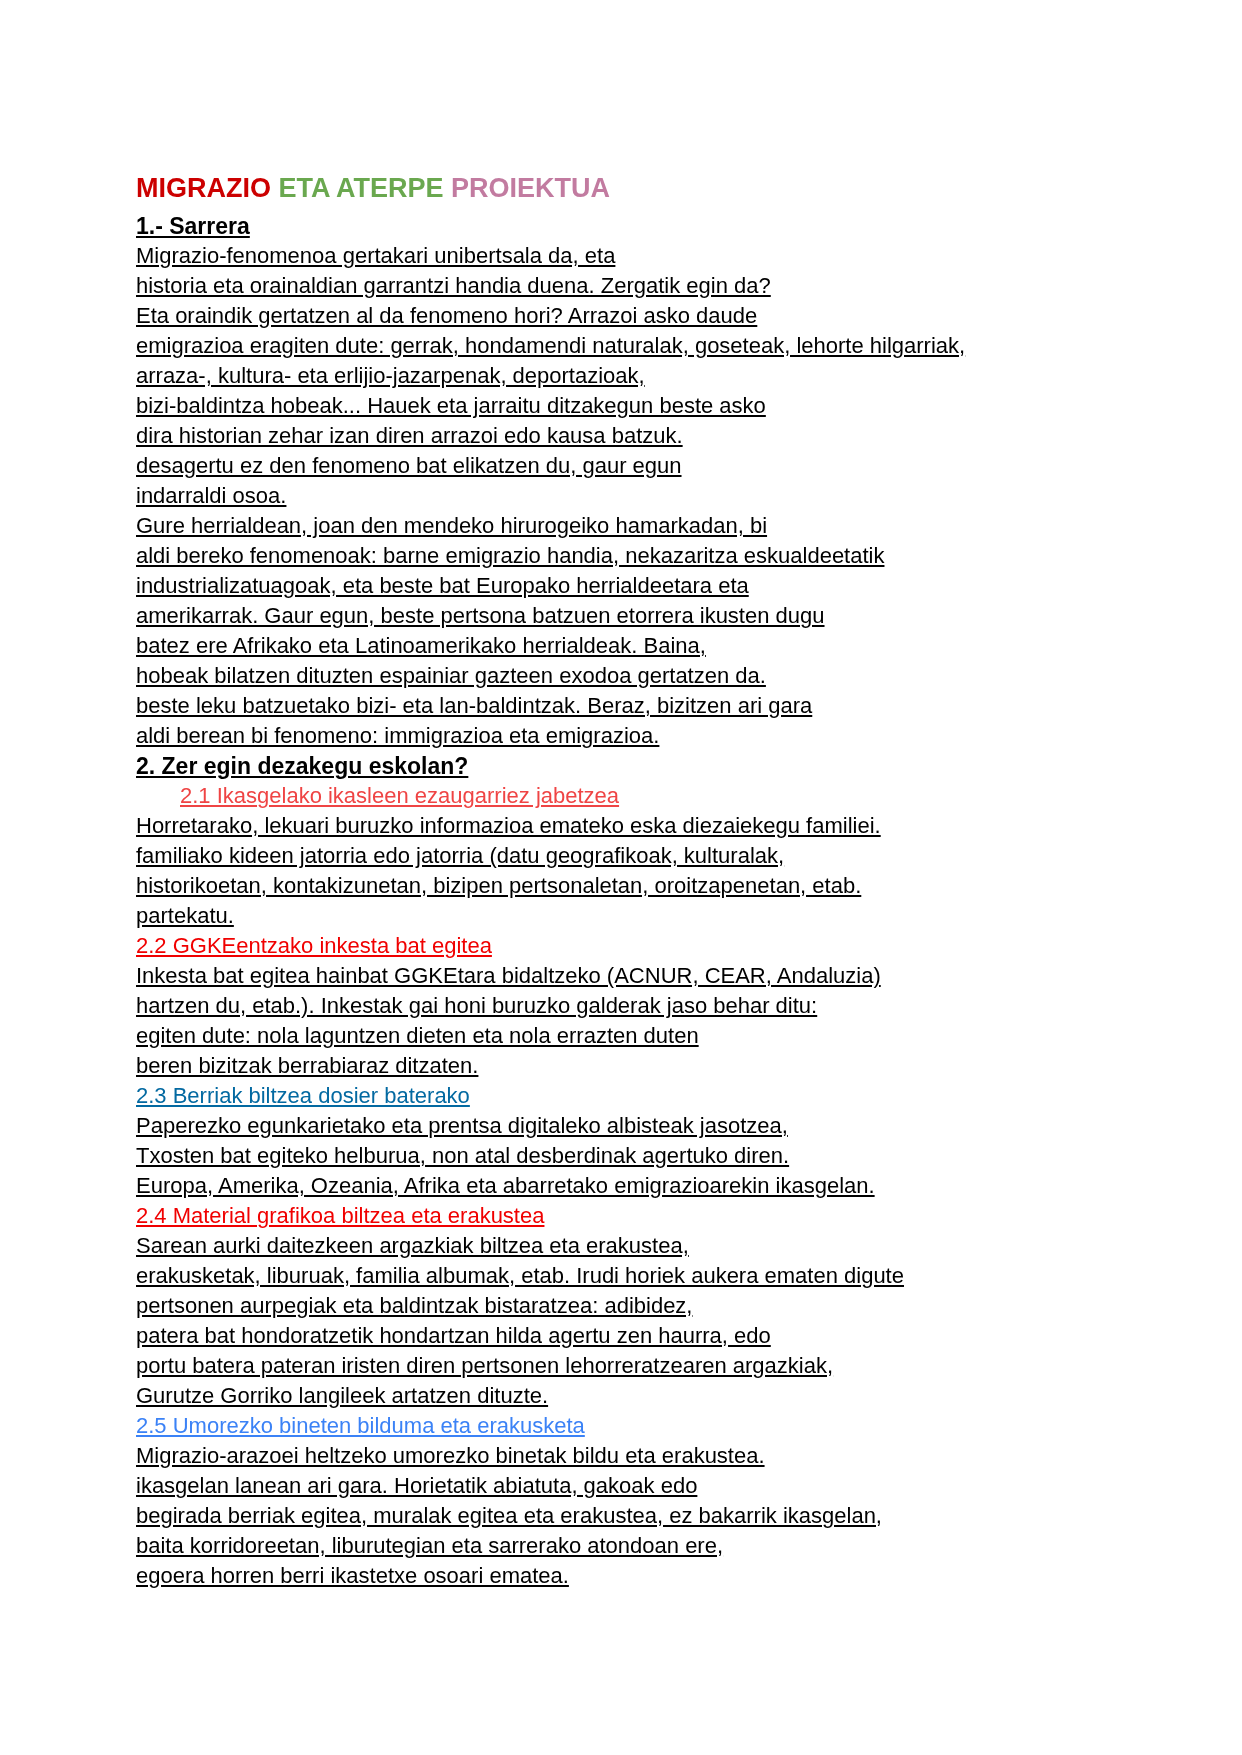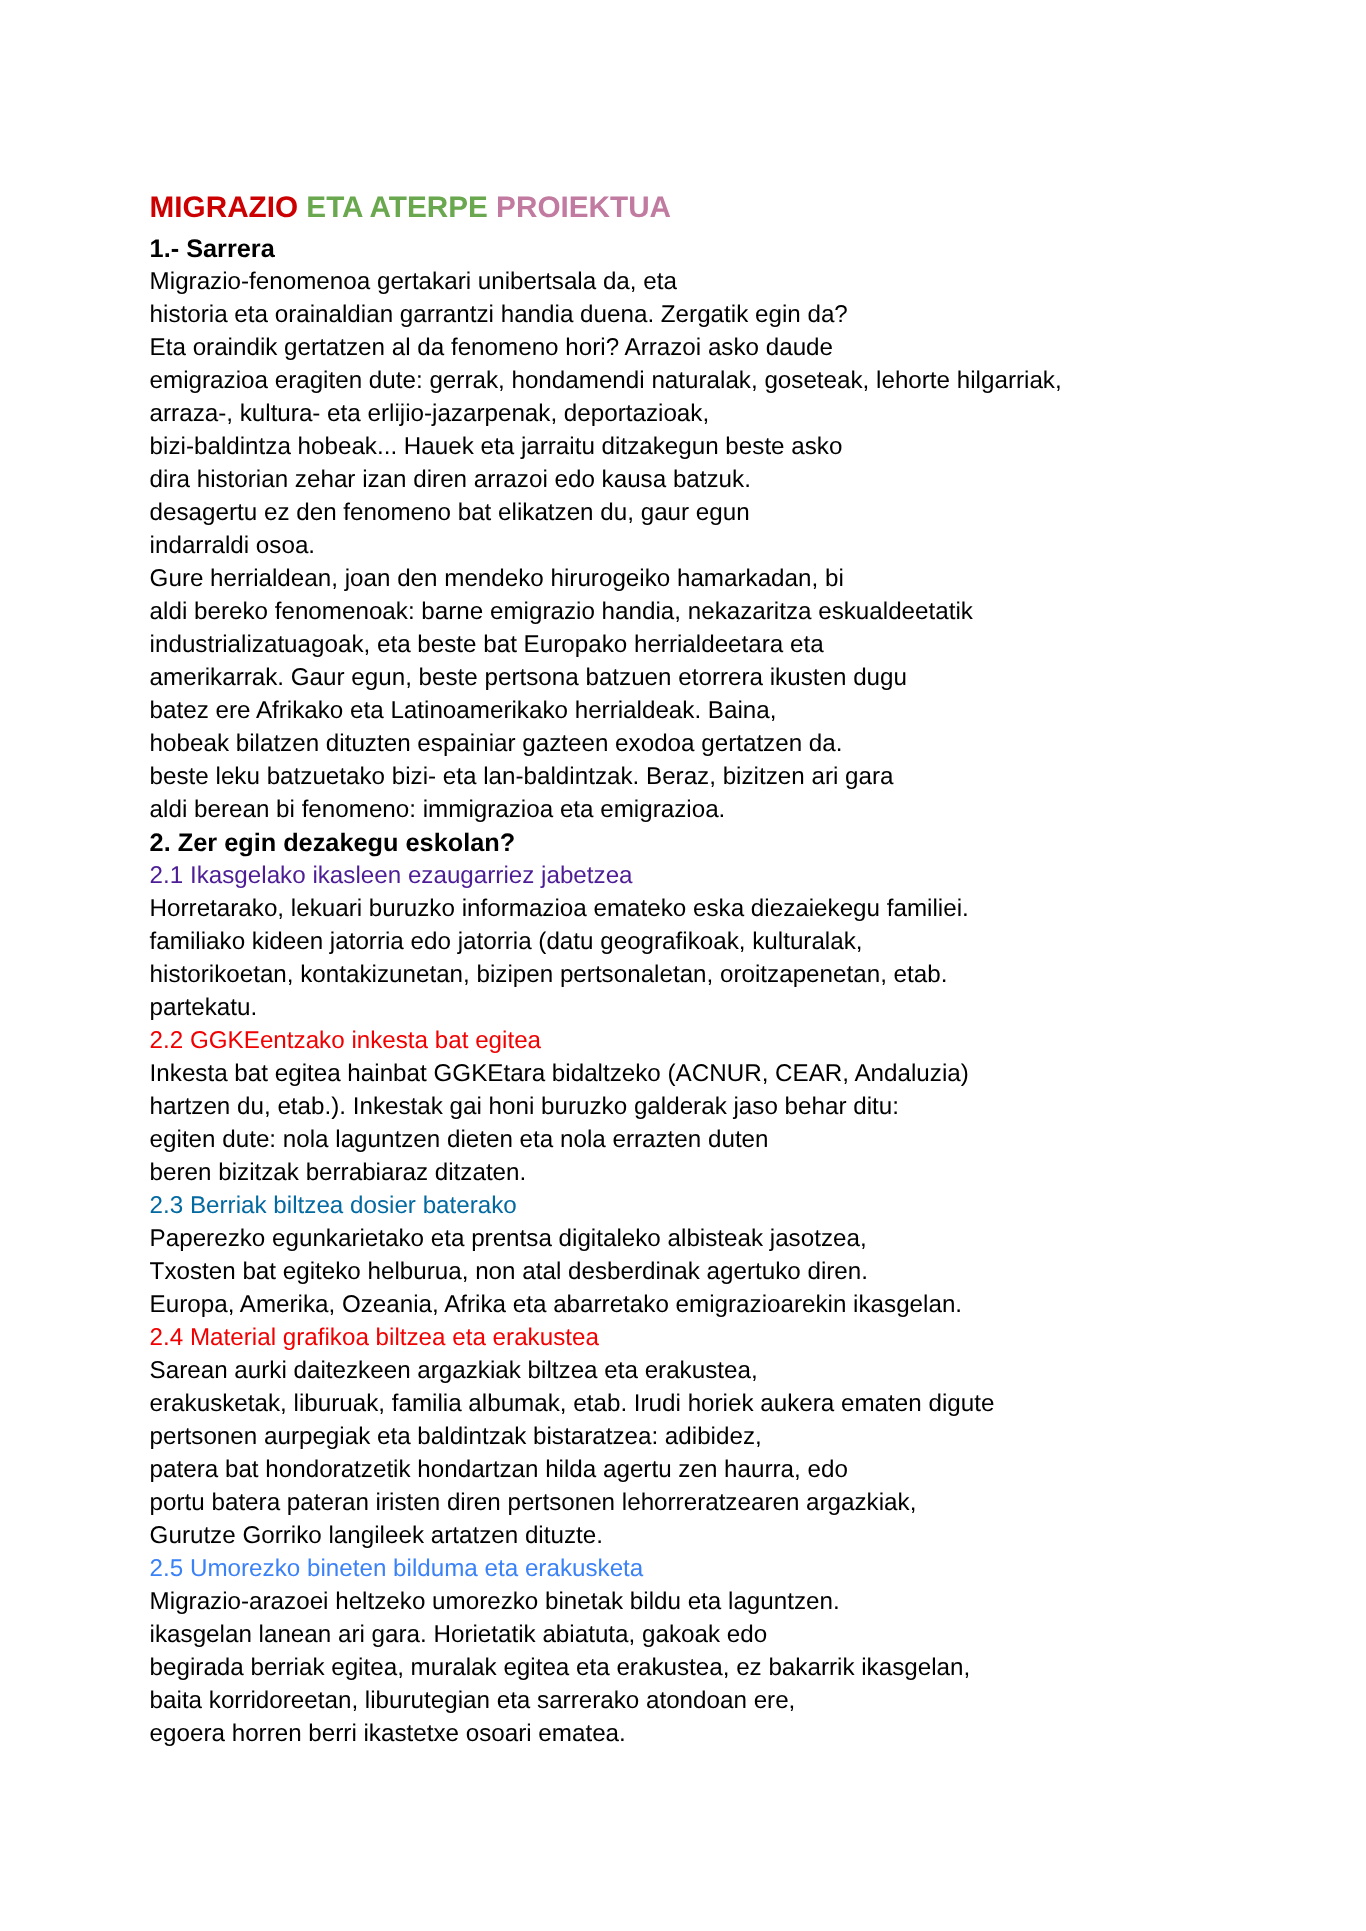--- a/index.html
+++ b/index.html
@@ -23,20 +23,21 @@
     font-weight: 700;
     line-height: 34px;
     margin-bottom: 6px;
     white-space: pre;
   }
   .line {
     font-size: 22px;
     line-height: 30px;
     white-space: pre;
     color: #000000;
+    text-decoration: underline;
   }
   .line.h-bold {
     font-weight: 700;
     font-size: 23px;
   }
   .line.h-red {
     
   }
 </style>
 </head>
@@ -57,21 +58,21 @@
       <div class="line body">indarraldi osoa.</div>
       <div class="line body">Gure herrialdean, joan den mendeko hirurogeiko hamarkadan, bi</div>
       <div class="line body">aldi bereko fenomenoak: barne emigrazio handia, nekazaritza eskualdeetatik</div>
       <div class="line body">industrializatuagoak, eta beste bat Europako herrialdeetara eta</div>
       <div class="line body">amerikarrak. Gaur egun, beste pertsona batzuen etorrera ikusten dugu</div>
       <div class="line body">batez ere Afrikako eta Latinoamerikako herrialdeak. Baina,</div>
       <div class="line body">hobeak bilatzen dituzten espainiar gazteen exodoa gertatzen da.</div>
       <div class="line body">beste leku batzuetako bizi- eta lan-baldintzak. Beraz, bizitzen ari gara</div>
       <div class="line body">aldi berean bi fenomeno: immigrazioa eta emigrazioa.</div>
       <div class="line h-bold">2. Zer egin dezakegu eskolan?</div>
-      <div class="line h-red" style="color: #4c1d95;">2.1 Ikasgelako ikasleen ezaugarriez jabetzea</div>
+      <div class="line h-red" style="color: #ef4444; margin-left: 44px;">2.1 Ikasgelako ikasleen ezaugarriez jabetzea</div>
       <div class="line body">Horretarako, lekuari buruzko informazioa emateko eska diezaiekegu familiei.</div>
       <div class="line body">familiako kideen jatorria edo jatorria (datu geografikoak, kulturalak,</div>
       <div class="line body">historikoetan, kontakizunetan, bizipen pertsonaletan, oroitzapenetan, etab.</div>
       <div class="line body">partekatu.</div>
       <div class="line h-red" style="color: rgb(240, 0, 0);">2.2 GGKEentzako inkesta bat egitea</div>
       <div class="line body">Inkesta bat egitea hainbat GGKEtara bidaltzeko (ACNUR, CEAR, Andaluzia)</div>
       <div class="line body">hartzen du, etab.). Inkestak gai honi buruzko galderak jaso behar ditu:</div>
       <div class="line body">egiten dute: nola laguntzen dieten eta nola errazten duten</div>
       <div class="line body">beren bizitzak berrabiaraz ditzaten.</div>
       <div class="line h-red" style="color: #0369a1;">2.3 Berriak biltzea dosier baterako</div>
@@ -79,19 +80,19 @@
       <div class="line body">Txosten bat egiteko helburua, non atal desberdinak agertuko diren.</div>
       <div class="line body">Europa, Amerika, Ozeania, Afrika eta abarretako emigrazioarekin ikasgelan.</div>
       <div class="line h-red" style="color: rgb(240, 0, 0);">2.4 Material grafikoa biltzea eta erakustea</div>
       <div class="line body">Sarean aurki daitezkeen argazkiak biltzea eta erakustea,</div>
       <div class="line body">erakusketak, liburuak, familia albumak, etab. Irudi horiek aukera ematen digute</div>
       <div class="line body">pertsonen aurpegiak eta baldintzak bistaratzea: adibidez,</div>
       <div class="line body">patera bat hondoratzetik hondartzan hilda agertu zen haurra, edo</div>
       <div class="line body">portu batera pateran iristen diren pertsonen lehorreratzearen argazkiak,</div>
       <div class="line body">Gurutze Gorriko langileek artatzen dituzte.</div>
       <div class="line h-red" style="color: #3b82f6;">2.5 Umorezko bineten bilduma eta erakusketa</div>
-      <div class="line body">Migrazio-arazoei heltzeko umorezko binetak bildu eta laguntzen.</div>
+      <div class="line body">Migrazio-arazoei heltzeko umorezko binetak bildu eta erakustea.</div>
       <div class="line body">ikasgelan lanean ari gara. Horietatik abiatuta, gakoak edo</div>
       <div class="line body">begirada berriak egitea, muralak egitea eta erakustea, ez bakarrik ikasgelan,</div>
       <div class="line body">baita korridoreetan, liburutegian eta sarrerako atondoan ere,</div>
       <div class="line body">egoera horren berri ikastetxe osoari ematea.</div>
     </div>
 </div>
 
 </body></html>

